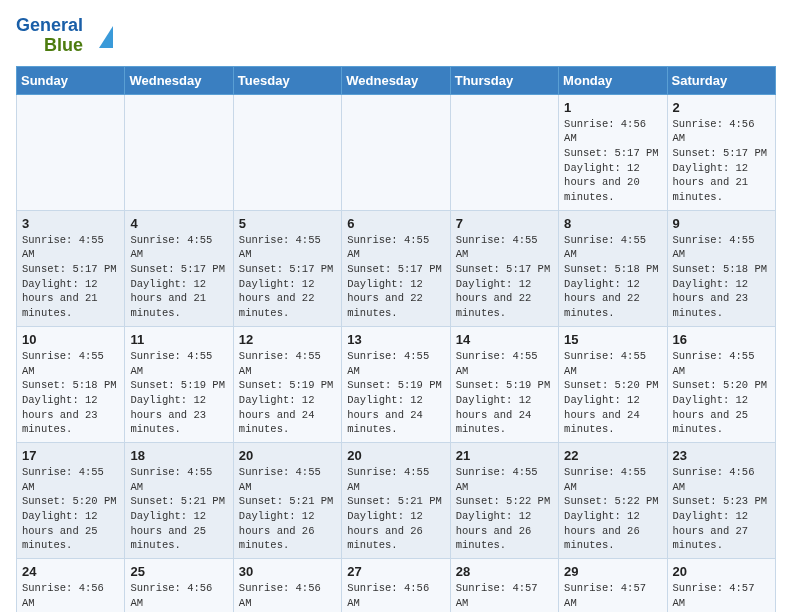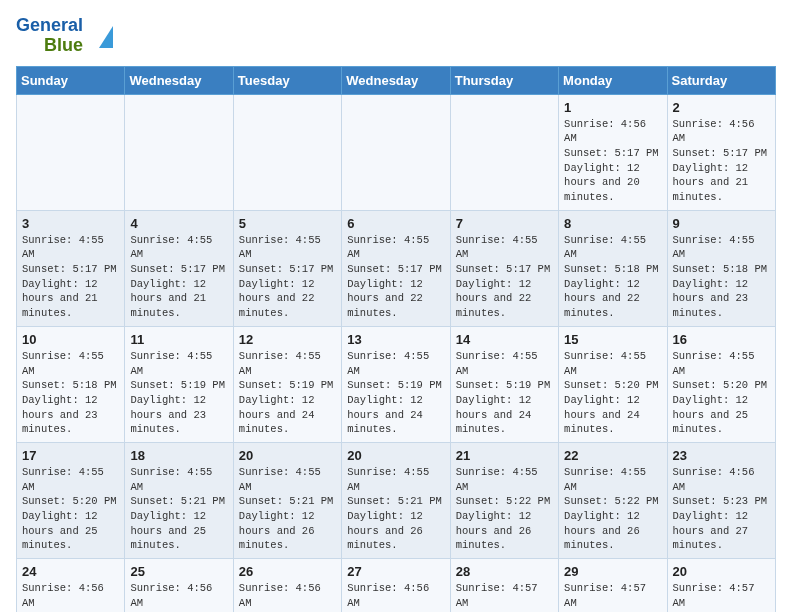--- a/index.html
+++ b/index.html
@@ -272,21 +272,21 @@
 Sunset: 5:23 PM
 Daylight: 12 hours and 27 minutes.</div>
         </td>
         <td>
           <span class="day-num">25</span>
           <div class="day-info" style="white-space: pre-line;">Sunrise: 4:56 AM
 Sunset: 5:23 PM
 Daylight: 12 hours and 27 minutes.</div>
         </td>
         <td>
-          <span class="day-num">26</span>
+          <span class="day-num">30</span>
           <div class="day-info" style="white-space: pre-line;">Sunrise: 4:56 AM
 Sunset: 5:24 PM
 Daylight: 12 hours and 27 minutes.</div>
         </td>
         <td>
           <span class="day-num">27</span>
           <div class="day-info" style="white-space: pre-line;">Sunrise: 4:56 AM
 Sunset: 5:24 PM
 Daylight: 12 hours and 27 minutes.</div>
         </td>

